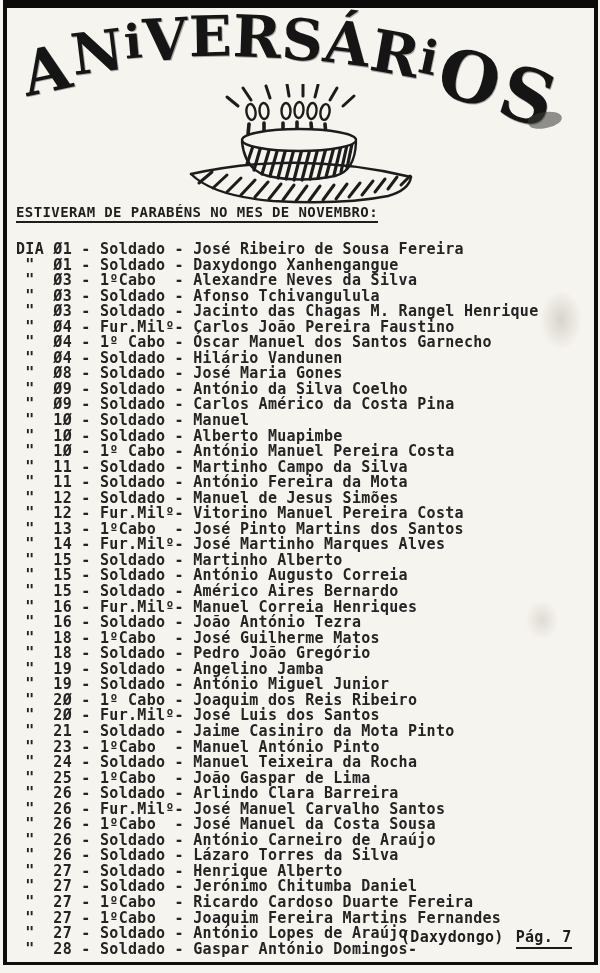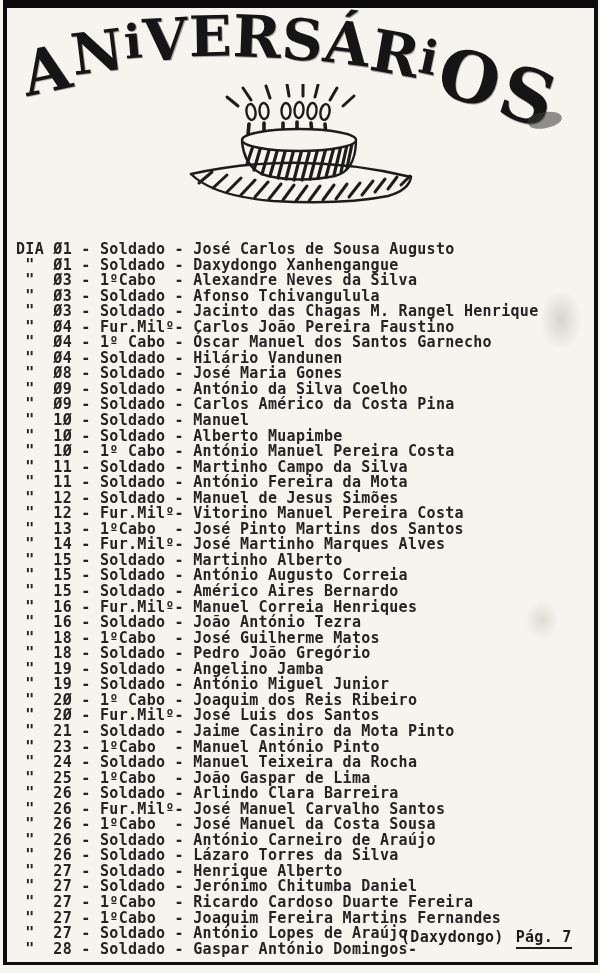--- a/index.html
+++ b/index.html
@@ -179,23 +179,24 @@
         <line x1="158" y1="88" x2="164" y2="61"></line>
         <line x1="164" y1="84" x2="169" y2="60"></line>
       </g>
 
       <path d="M59,58 Q62,86 85,92 Q117,99 152,92 Q172,87 173,58" stroke-width="2.4"></path>
 
       <ellipse cx="116" cy="56" rx="57" ry="11" stroke-width="2.4" fill="#f6f4ee"></ellipse>
     </svg>
   </div>
 
+  <div class="subtitle">ESTIVERAM DE PARABÉNS NO MES DE NOVEMBRO:</div>
 
   <div class="list">
-      <div class="row">DIA Ø1 - Soldado - José Carlos de Sousa Augusto</div>
+      <div class="row">DIA Ø1 - Soldado - José Ribeiro de Sousa Fereira</div>
       <div class="row"> "  Ø1 - Soldado - Daxydongo Xanhengangue</div>
       <div class="row"> "  Ø3 - 1ºCabo  - Alexandre Neves da Silva</div>
       <div class="row"> "  Ø3 - Soldado - Afonso Tchivangulula</div>
       <div class="row"> "  Ø3 - Soldado - Jacinto das Chagas M. Rangel Henrique</div>
       <div class="row"> "  Ø4 - Fur.Milº- Carlos João Pereira Faustino</div>
       <div class="row"> "  Ø4 - 1º Cabo - Óscar Manuel dos Santos Garnecho</div>
       <div class="row"> "  Ø4 - Soldado - Hilário Vandunen</div>
       <div class="row"> "  Ø8 - Soldado - José Maria Gones</div>
       <div class="row"> "  Ø9 - Soldado - António da Silva Coelho</div>
       <div class="row"> "  Ø9 - Soldado - Carlos Américo da Costa Pina</div>

